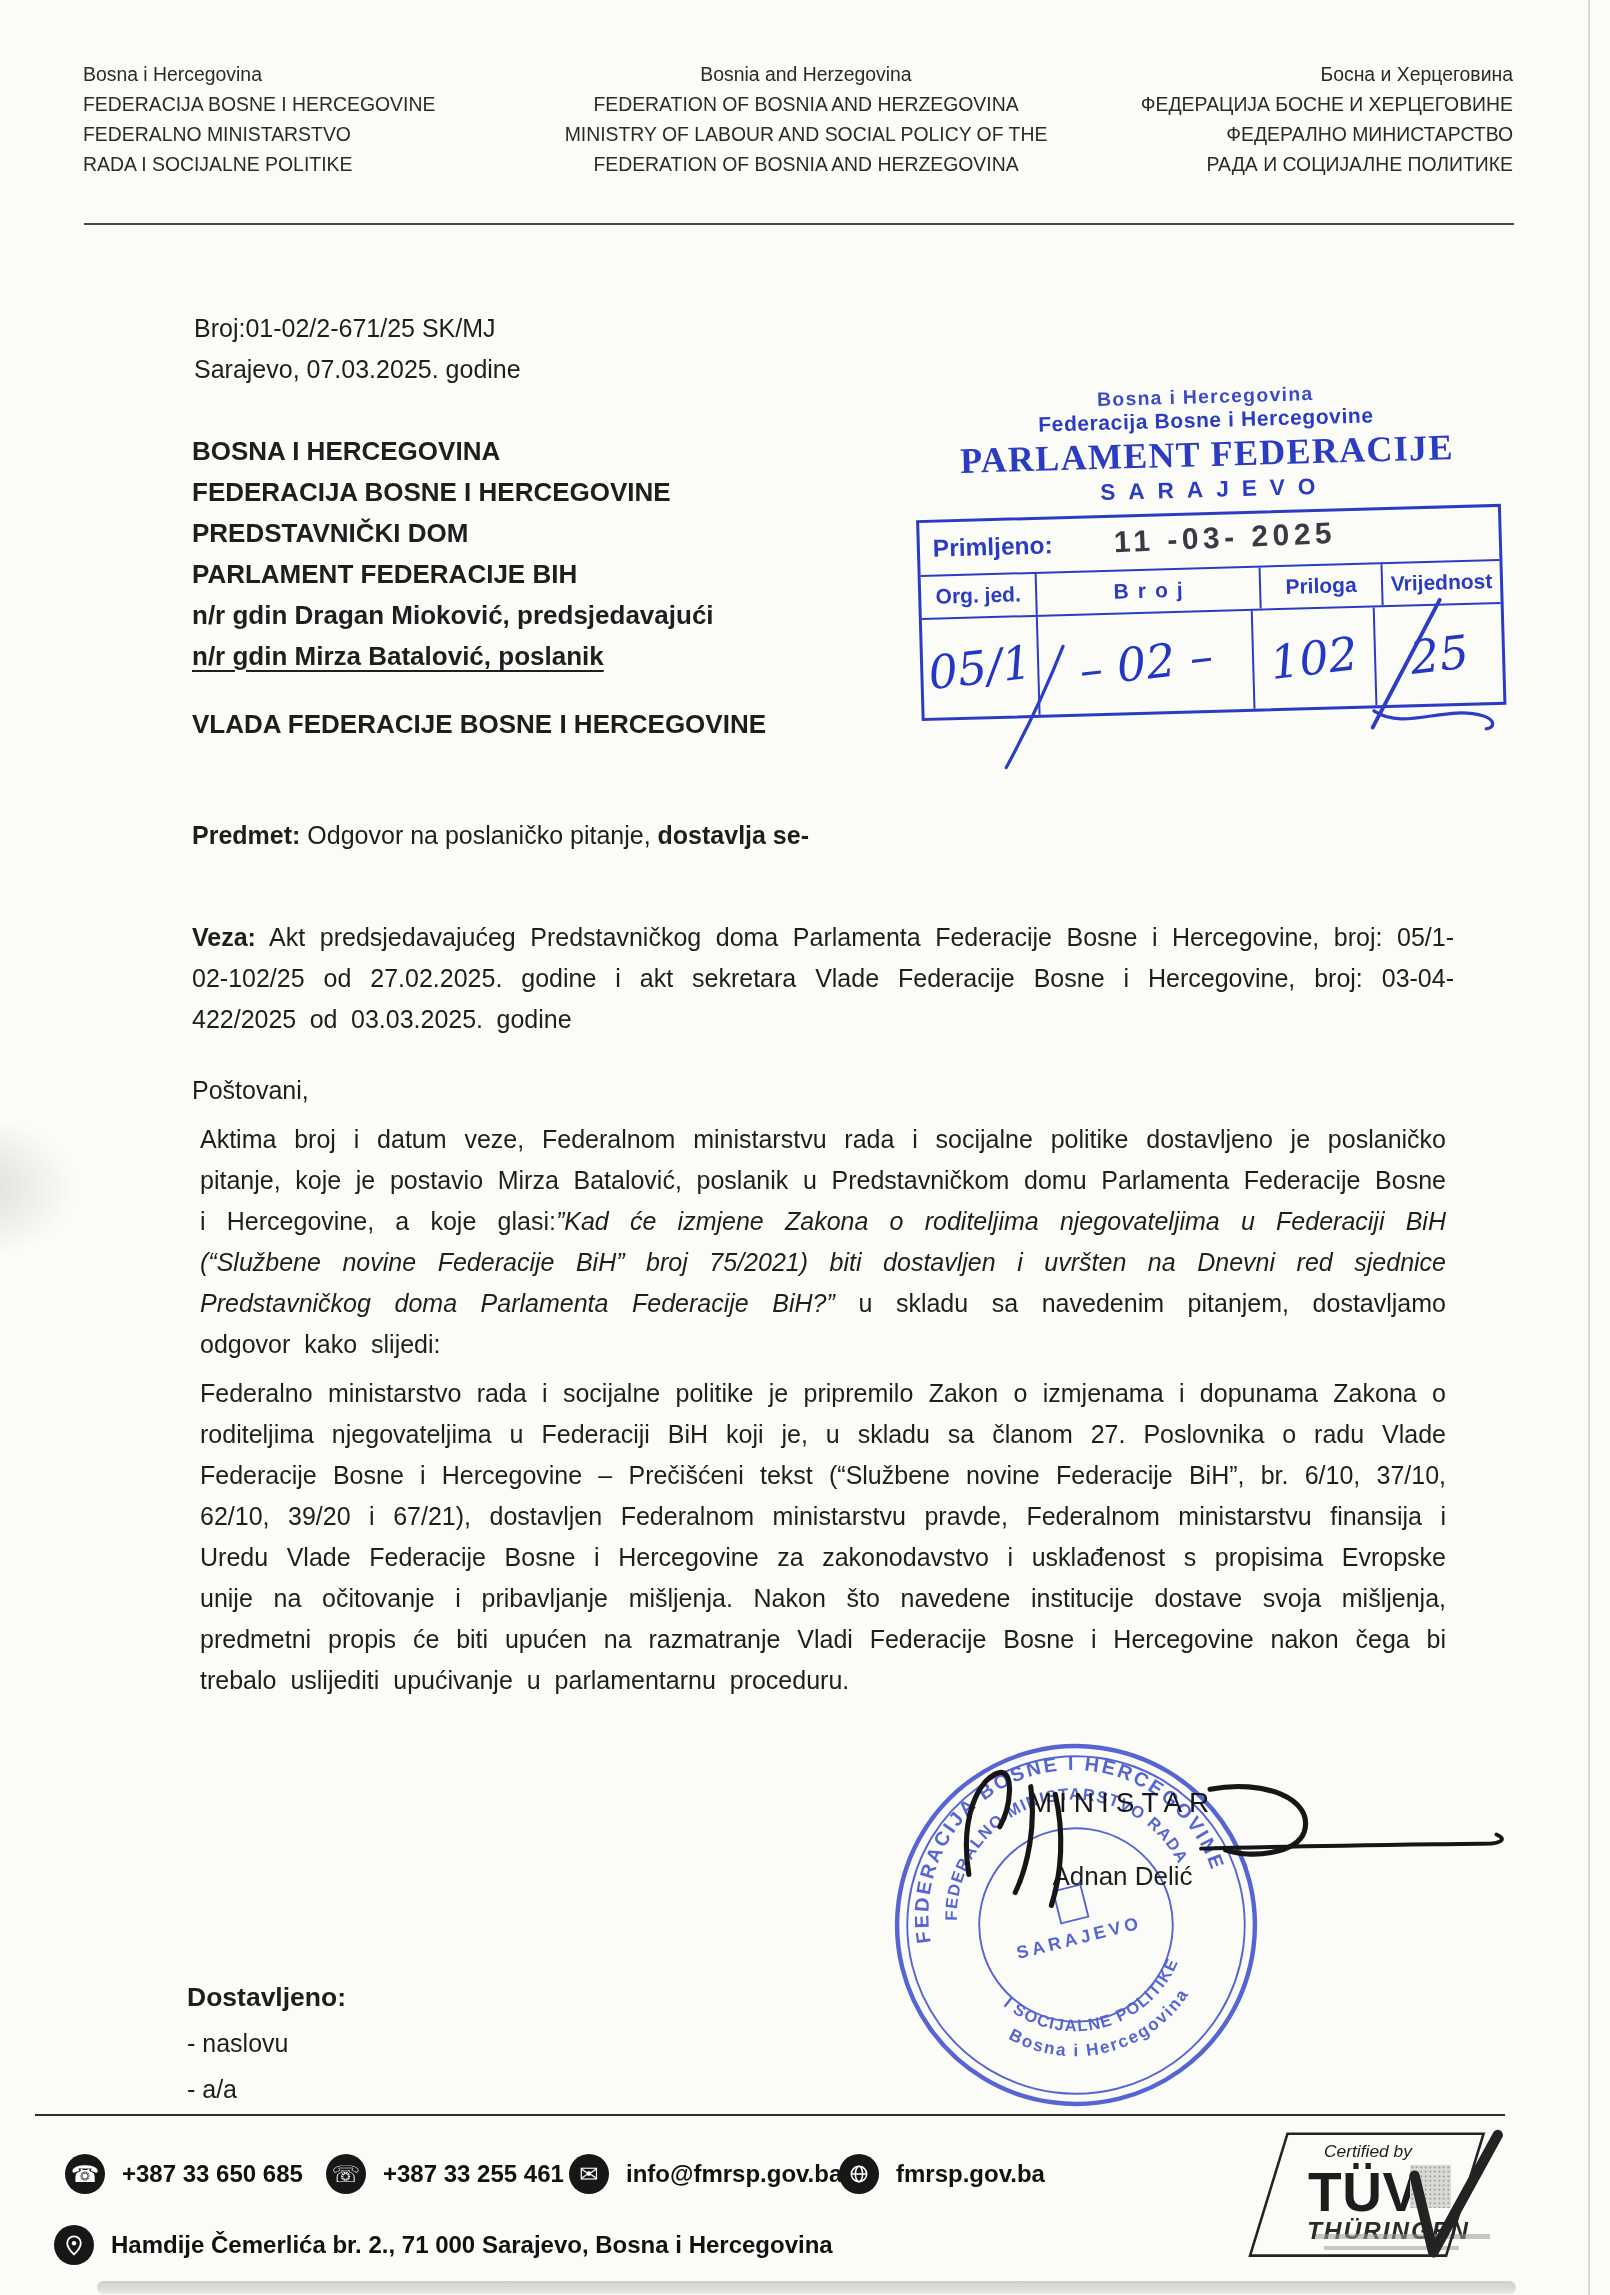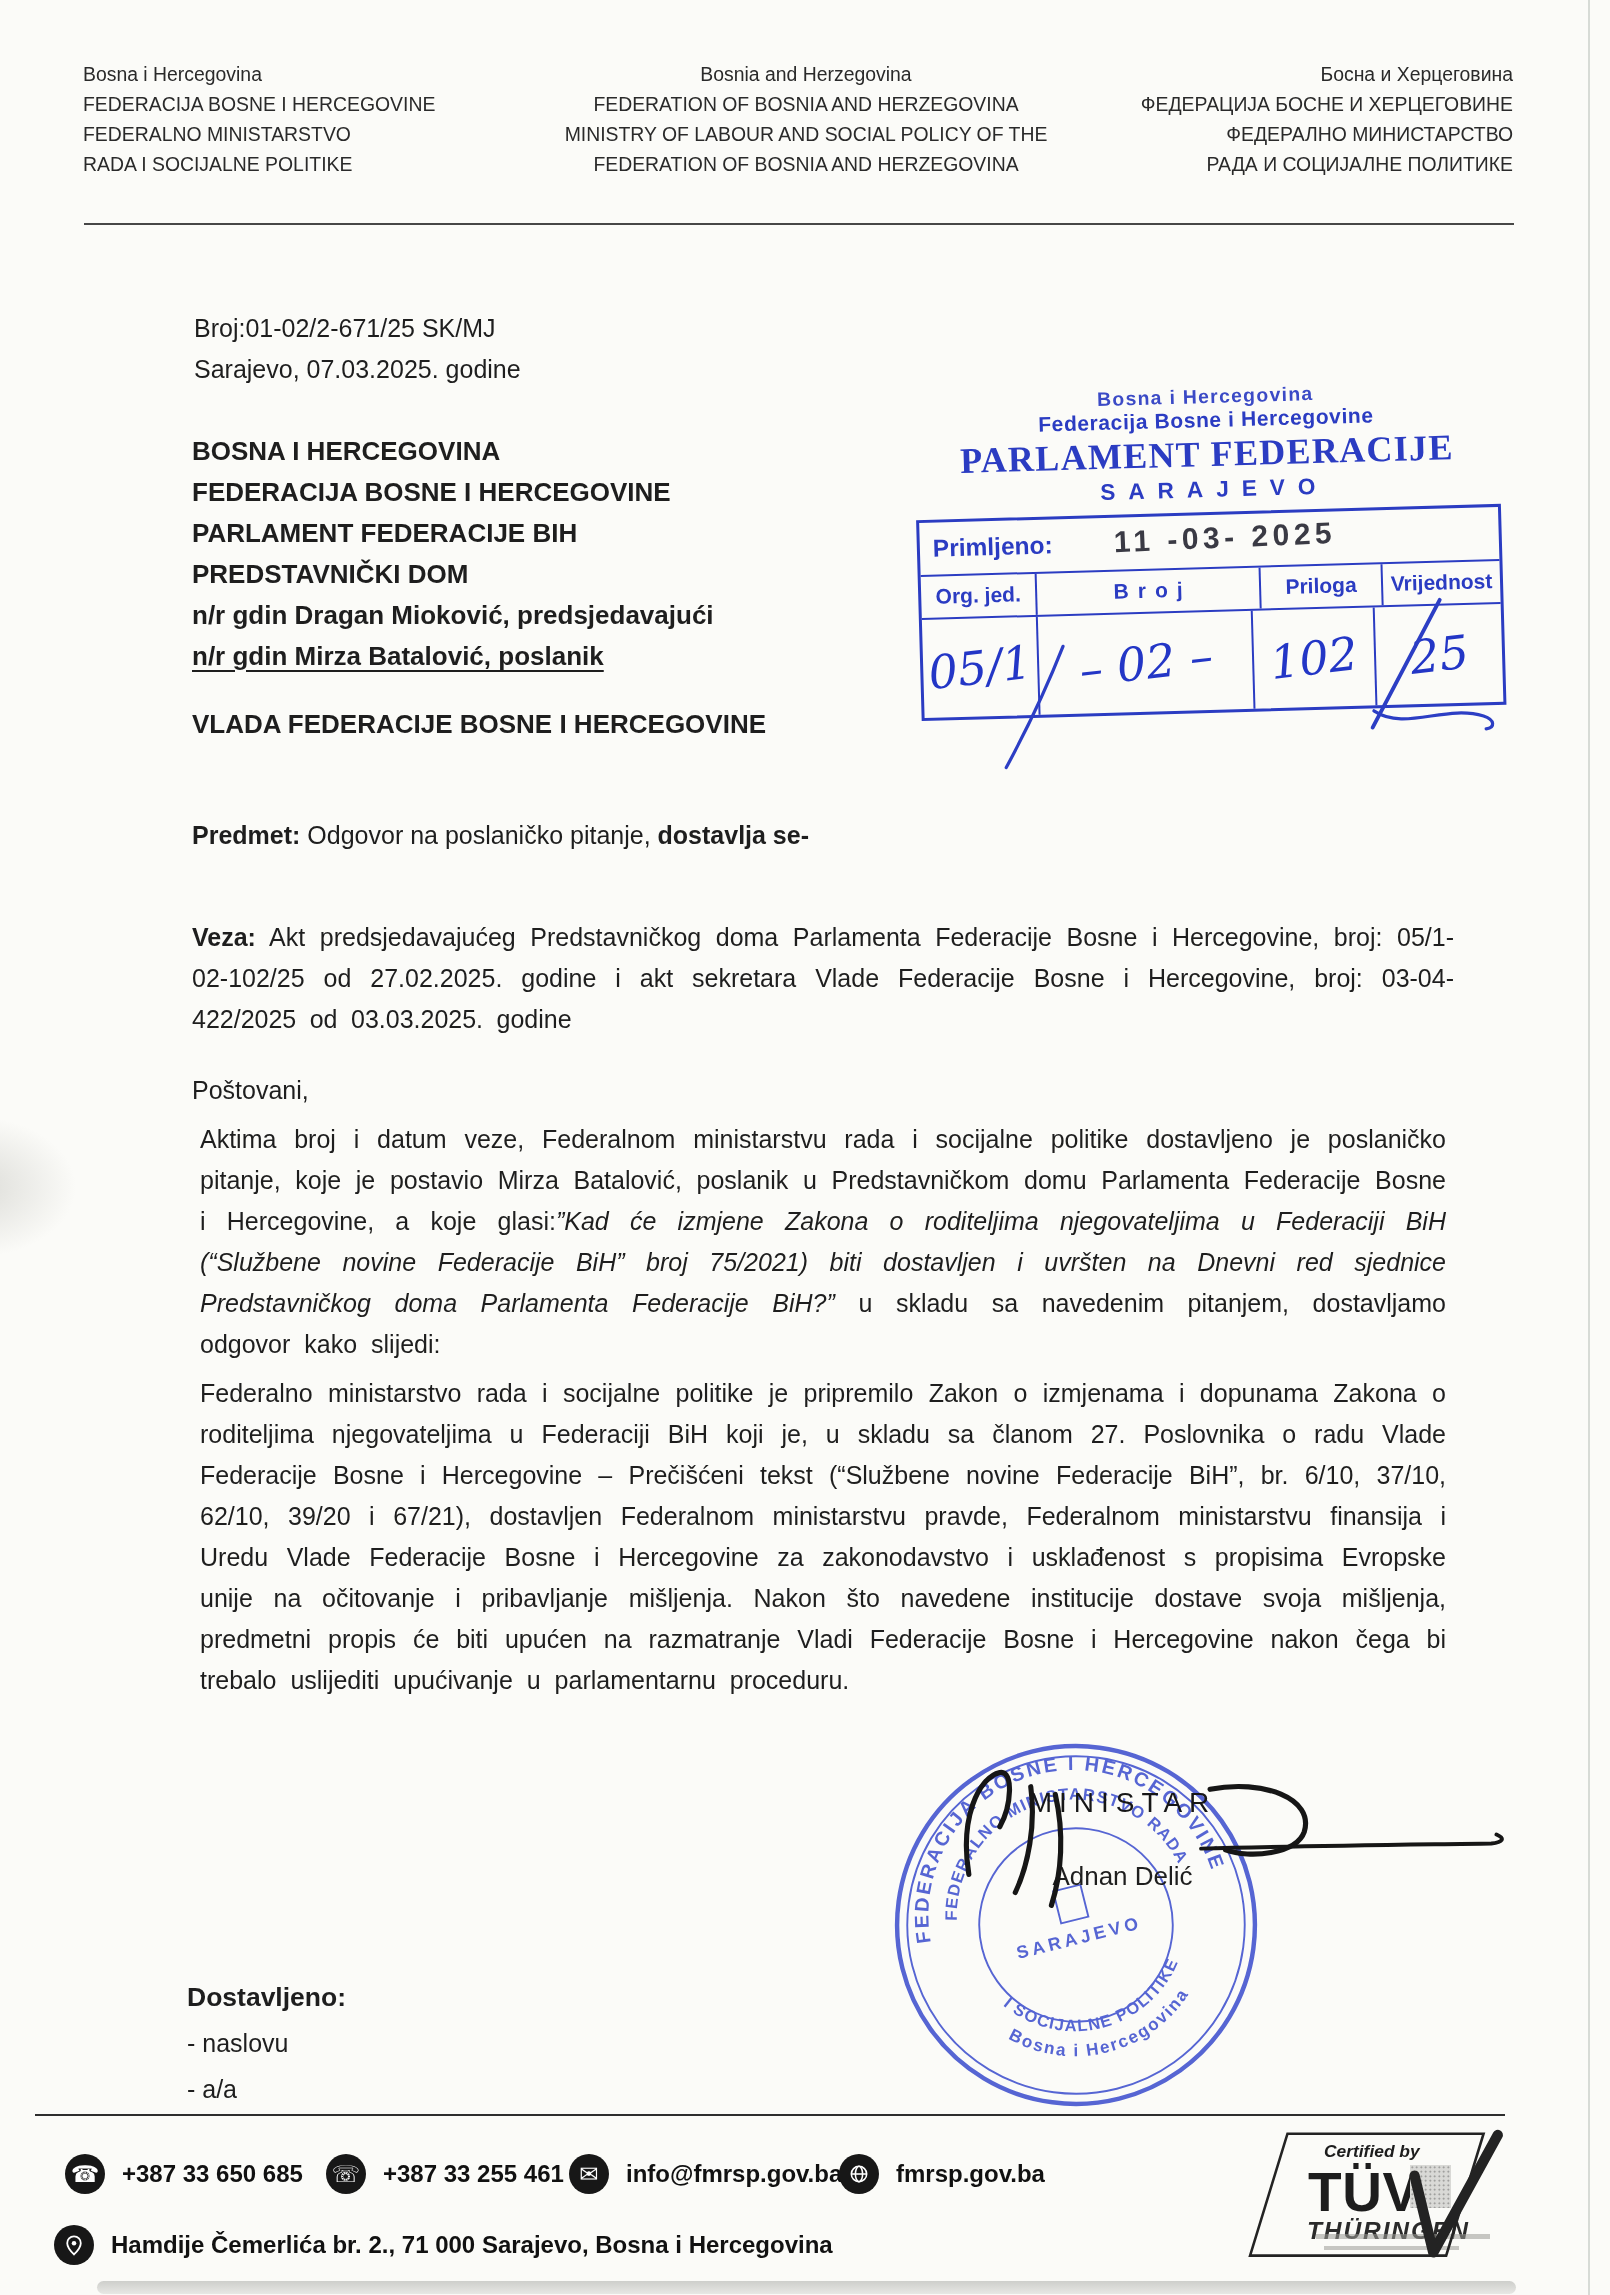--- a/index.html
+++ b/index.html
@@ -61,21 +61,21 @@
   .dist-block{position:absolute;left:187px;top:1974px;font-size:25px;line-height:46px;}
   .dist-block .dl{font-weight:bold;font-size:26.5px;}
   
   .ftr-divider{position:absolute;left:35px;top:2114px;width:1470px;height:1.9px;background:#2e2e2e;}
   .contact{position:absolute;display:inline-flex;align-items:center;}
   .cicon{width:40px;height:40px;border-radius:50%;background:#171717;color:#fff;
          display:flex;align-items:center;justify-content:center;font-size:23px;flex:0 0 40px;}
   .clabel{font-size:24px;font-weight:bold;margin-left:17px;color:#111;}
   
   .tuv-text{position:absolute;color:#1d1d1d;}
-  .tuv-cert{left:1324px;top:2141px;font-size:17.4px;font-weight:bold;font-style:italic;text-align:right;}
+  .tuv-cert{left:1324px;top:2141px;font-size:17.4px;font-weight:normal;font-style:italic;text-align:right;}
   .tuv-brand{left:1308px;top:2160px;font-size:55px;font-weight:900;letter-spacing:0.6px;
              font-family:"Liberation Sans",sans-serif;}
   .tuv-crest{position:absolute;left:1410px;top:2165px;width:41px;height:43px;background:#d9d9d6;
              background-image:radial-gradient(#8a8a88 0.8px,transparent 1px);background-size:4.5px 4.5px;}
   .tuv-region{left:1307px;top:2217px;font-size:24.5px;font-style:italic;letter-spacing:1.9px;font-weight:bold;color:#2a2a2a;}
   .fuzz{position:absolute;background:#9a9a96;opacity:.55;}
   
   .fold{position:absolute;left:1588px;top:0;width:1.9px;height:2295px;background:#d3d7d1;opacity:.9;}
   .bottom-smudge{position:absolute;left:97px;top:2281px;width:1419px;height:13px;
                  background:linear-gradient(to bottom,rgba(150,152,148,.45),rgba(120,122,118,.15));
@@ -109,22 +109,22 @@
   <div class="hdr-divider"></div>
 
   <div class="ref-block">
     <div>Broj:01-02/2-671/25 SK/MJ</div>
     <div>Sarajevo, 07.03.2025. godine</div>
   </div>
 
   <div class="addr-block">
     <div>BOSNA I HERCEGOVINA</div>
     <div>FEDERACIJA BOSNE I HERCEGOVINE</div>
+    <div>PREDSTAVNIČKI DOM</div>
     <div>PARLAMENT FEDERACIJE BIH</div>
-    <div>PREDSTAVNIČKI DOM</div>
     <div>n/r gdin Dragan Mioković, predsjedavajući</div>
     <div><span class="uline">n/r gdin Mirza Batalović, poslanik</span></div>
   </div>
 
   <div class="rstamp">
     <div class="s1">Bosna i Hercegovina</div>
     <div class="s2">Federacija Bosne i Hercegovine</div>
     <div class="s3">PARLAMENT FEDERACIJE</div>
     <div class="s4">SARAJEVO</div>
     <div class="rstamp-table">

